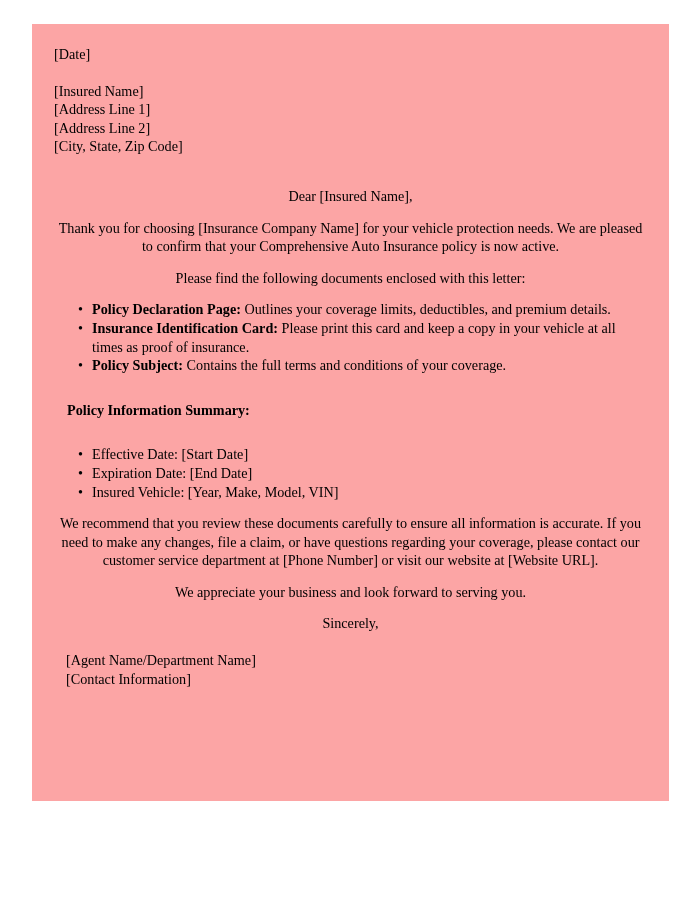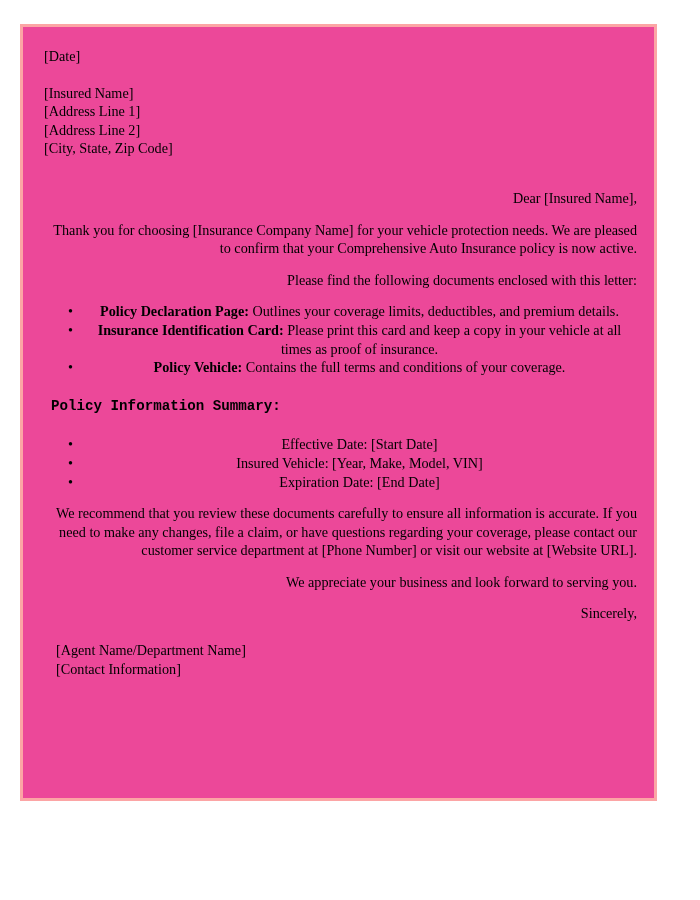--- a/index.html
+++ b/index.html
@@ -11,27 +11,27 @@
   body {
     width: 700px;
     height: 900px;
     font-family: "Liberation Serif", "DejaVu Serif", serif;
     color: #000000;
     -webkit-font-smoothing: antialiased;
   }
 
   .page-frame {
     position: absolute;
-    left: 20px;
+    left: 32px;
     top: 24px;
     width: 637px;
     height: 777px;
-    border: 3px solid #fca5a5;
+    border: 1px solid #fca5a5;
     box-sizing: border-box;
-    background: #ec4899;
+    background: #fca5a5;
     overflow: hidden;
   }
 
   .letter-body {
     position: absolute;
     left: 21px;
     top: 20px;
     width: 593px;
     font-size: 14.2px;
     line-height: 18.6px;
@@ -49,36 +49,34 @@
     display: block;
     white-space: nowrap;
   }
 
   .subject-line {
     font-weight: bold;
     white-space: nowrap;
   }
 
   .para {
-    text-align: right;
+    text-align: center;
     margin: 0;
   }
 
   .section-head {
     font-weight: bold;
-    margin: 7px;
-    font-family: Liberation Mono, monospace;
+    margin: 13px;
   }
 
   ul.doc-list,
   ul.info-list {
     margin: 0;
     padding: 0;
     list-style: none;
-    text-align: center;
   }
 
   ul.doc-list > li,
   ul.info-list > li {
     position: relative;
     padding-left: 38px;
     margin: 0;
   }
 
   ul.doc-list > li::before,
@@ -131,33 +129,33 @@
 
     <div class="gap-md"></div>
 
     <div class="blk para">Please find the following documents enclosed with this letter:</div>
 
     <div class="gap-md"></div>
 
     <ul class="doc-list">
       <li><span class="lead">Policy Declaration Page:</span><span> Outlines your coverage limits, deductibles, and premium details.</span></li>
       <li><span class="lead">Insurance Identification Card:</span><span> Please print this card and keep a copy in your vehicle at all times as proof of insurance.</span></li>
-      <li><span class="lead">Policy Vehicle:</span><span> Contains the full terms and conditions of your coverage.</span></li>
+      <li><span class="lead">Policy Subject:</span><span> Contains the full terms and conditions of your coverage.</span></li>
     </ul>
 
     <div class="gap-md"></div>
 
     <div class="blk section-head">Policy Information Summary:</div>
 
     <div class="gap-md"></div>
 
     <ul class="info-list">
       <li>Effective Date: [Start Date]</li>
+      <li>Expiration Date: [End Date]</li>
       <li>Insured Vehicle: [Year, Make, Model, VIN]</li>
-      <li>Expiration Date: [End Date]</li>
     </ul>
 
     <div class="gap-md"></div>
 
     <div class="blk para">We recommend that you review these documents carefully to ensure all information is accurate. If you need to make any changes, file a claim, or have questions regarding your coverage, please contact our customer service department at [Phone Number] or visit our website at [Website URL].</div>
 
     <div class="gap-md"></div>
 
     <div class="blk para">We appreciate your business and look forward to serving you.</div>
 

